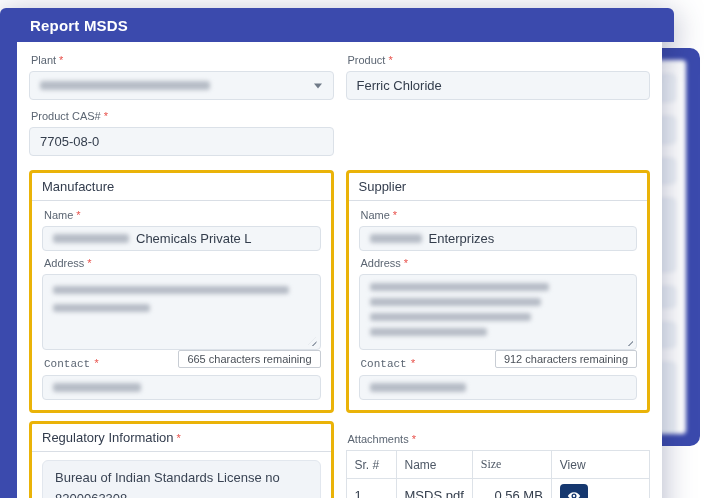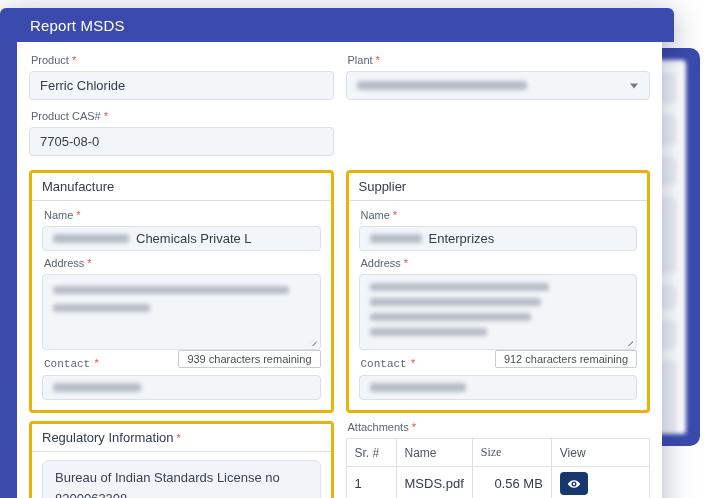--- a/index.html
+++ b/index.html
@@ -13,21 +13,21 @@
               background:#ffffff; border-radius:4px; padding:14px 10px;
               display:flex; flex-direction:column; gap:14px; overflow:hidden;
               filter:blur(2px); }
   .bg-bar { background:#eef2f7; border:1px solid #e1e7ee; border-radius:4px; flex:none; }
 
   
   .modal { position:absolute; left:0; top:8px; width:674px; z-index:2;
            filter:drop-shadow(0 6px 16px rgba(25,35,90,.35)); }
   .modal-header { width:674px; height:34px; background:#3b4aad;
                   border-radius:6px 6px 0 0; display:flex; align-items:center; }
-  .modal-title { color:#ffffff; font-size:15px; font-weight:normal; padding-left:30px; letter-spacing:.2px; }
+  .modal-title { color:#ffffff; font-size:15px; font-weight:bold; padding-left:30px; letter-spacing:.2px; }
   .modal-frame { width:645px; background:#3b4aad; padding:0 0 20px 17px; }
   .modal-content { width:621px; min-height:404px; background:#ffffff;
                    border-radius:0 0 6px 6px; padding:8px 12px 24px 12px; }
 
   .grid2 { display:grid; grid-template-columns:1fr 1fr; column-gap:12px; }
 
   .lbl { font-size:11px; color:#5b6572; margin:4px 0 5px 2px; }
   .req { color:#e8504a; margin-left:3px; font-size:11px; }
 
   .field { position:relative; background:#f3f6f9; border:1px solid #dbe1e8; border-radius:4px;
@@ -95,34 +95,34 @@
     <div class="modal-header">
       <span class="modal-title">Report MSDS</span>
     </div>
     <div class="modal-frame">
       <div class="modal-content">
 
         <div class="grid2">
 
           <div>
             <div class="lbl">
-              <span>Product</span><span class="req">*</span>
-            </div>
-            <div class="field">
-              <span class="val">Ferric Chloride</span>
-            </div>
-          </div>
-
-          <div>
-            <div class="lbl">
               <span>Plant</span><span class="req">*</span>
             </div>
             <div class="field">
               <span class="blur-bar" style="width:170px"></span>
               <span class="caret"></span>
+            </div>
+          </div>
+
+          <div>
+            <div class="lbl">
+              <span>Product</span><span class="req">*</span>
+            </div>
+            <div class="field">
+              <span class="val">Ferric Chloride</span>
             </div>
           </div>
 
           <div>
             <div class="lbl">
               <span>Product CAS#</span><span class="req">*</span>
             </div>
             <div class="field">
               <span class="val">7705-08-0</span>
             </div>
@@ -147,21 +147,21 @@
               </div>
               <div class="ta">
                 <span class="blur-line" style="width:92%"></span>
                 <span class="blur-line" style="width:38%"></span>
                 <span class="rsz"></span>
               </div>
               <div class="under-row">
                 <div class="lbl contact-lbl">
                   <span>Contact</span><span class="req">*</span>
                 </div>
-                <div class="badge">939 characters remaining</div>
+                <div class="badge">665 characters remaining</div>
               </div>
               <div class="field small" style="margin-bottom:0">
                 <span class="blur-bar" style="width:88px"></span>
               </div>
             </div>
           </div>
 
           <div class="panel">
             <div class="panel-title">Supplier</div>
             <div class="panel-body">
@@ -201,21 +201,21 @@
             <div class="panel-title">
               <span>Regulatory Information</span><span class="req">*</span>
             </div>
             <div class="reg-box">
               <div>Bureau of Indian Standards License no 8200063308</div>
 
             </div>
           </div>
 
           <div class="att-wrap">
-            <div class="lbl" style="margin-top:0">
+            <div class="lbl" style="margin-top:12px">
               <span>Attachments</span><span class="req">*</span>
             </div>
             <table class="att">
               <thead>
                 <tr>
                   <th class="col-sr">Sr. #</th>
                   <th>Name</th>
                   <th class="col-size">Size</th>
                   <th class="col-view">View</th>
                 </tr>

